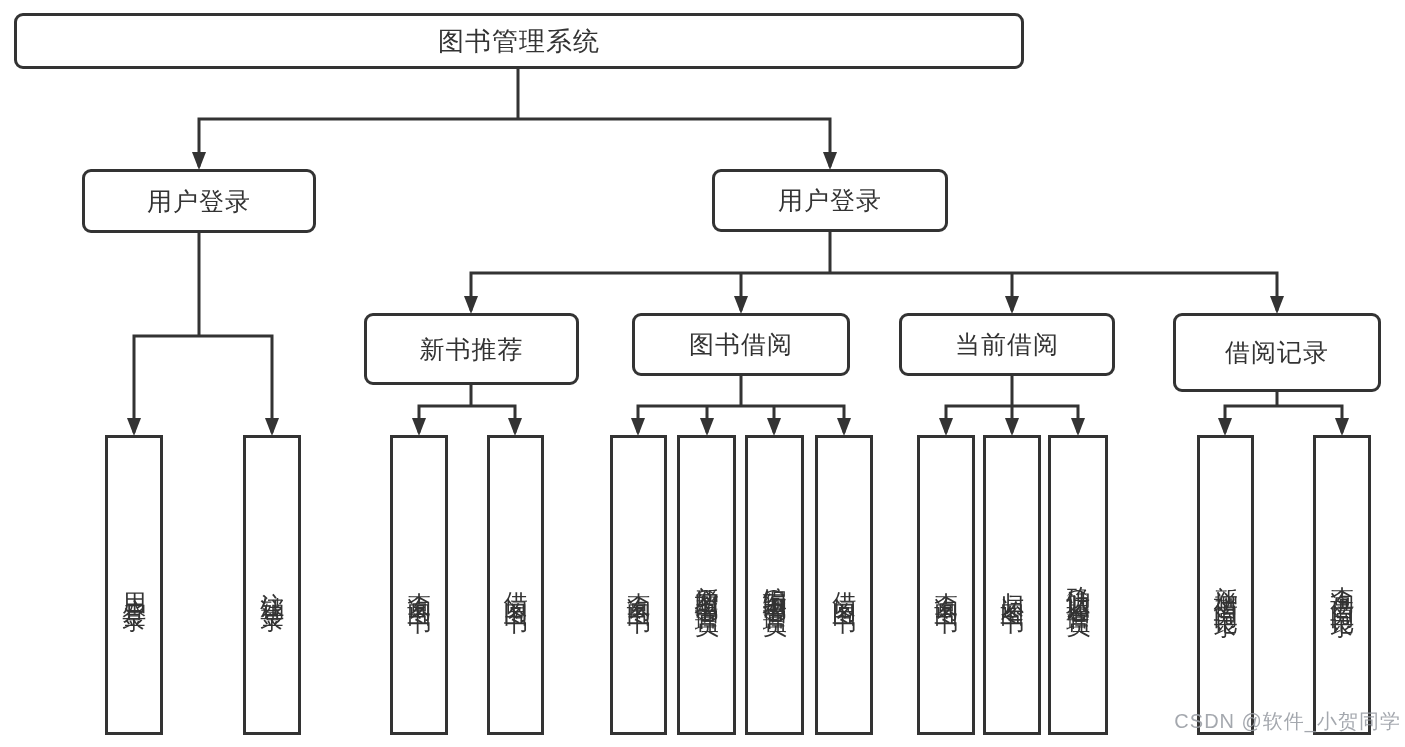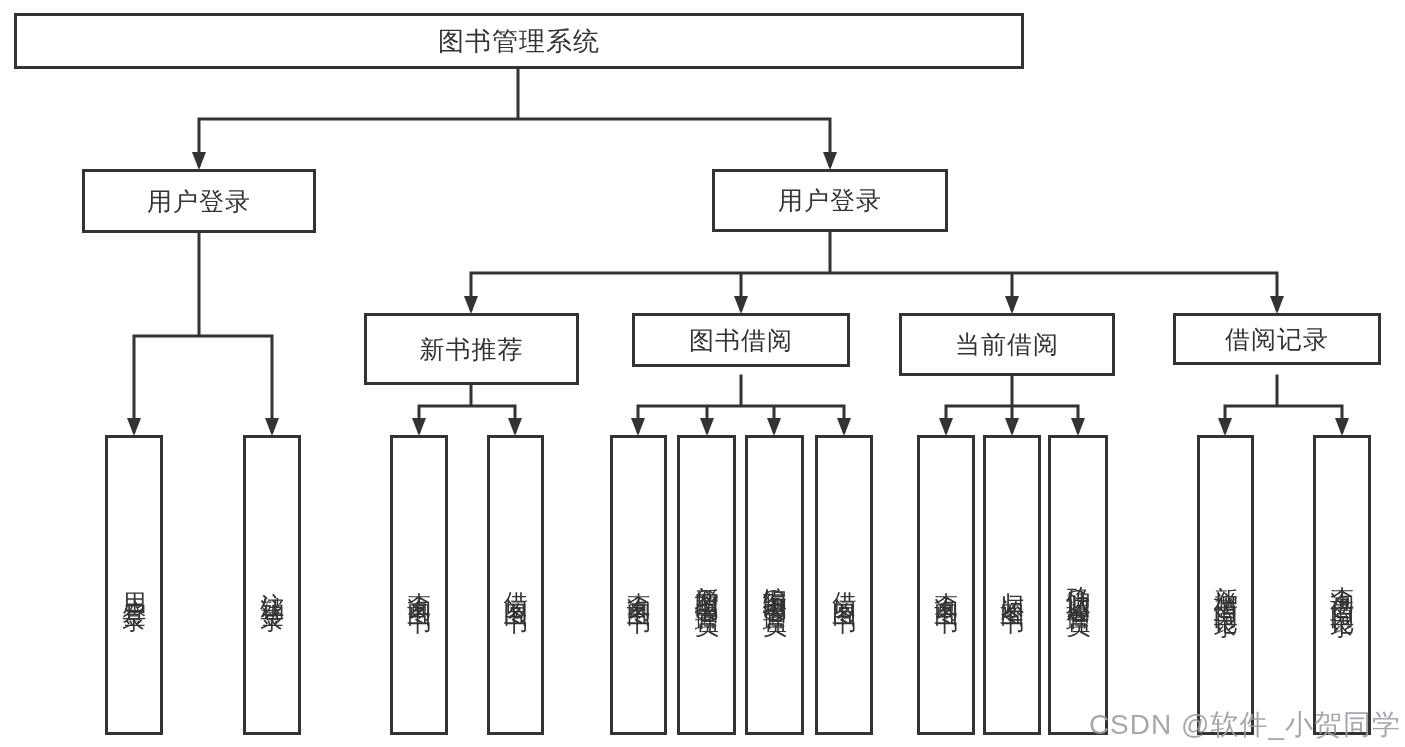--- a/index.html
+++ b/index.html
@@ -33,35 +33,35 @@
   .node {
     position: absolute;
     border: 3px solid var(--color-line);
     background: var(--color-background);
     color: var(--color-text);
     display: flex;
     align-items: center;
     justify-content: center;
     text-align: center;
   }
-  .hbox { font-size: 25px; letter-spacing: 1px; }
+  .hbox { font-size: 25px; letter-spacing: 1px; border-radius: 9px; }
   .hbox.root { font-size: 26px; }
   .vbox span {
     writing-mode: vertical-rl;
     text-orientation: mixed;
     font-size: 24px;
     letter-spacing: 6px;
     line-height: 1.1;
   }
   .vbox.long span { letter-spacing: 4px; }
   .watermark {
     position: absolute;
     right: 4px;
-    bottom: 3px;
-    font-size: 28px;
+    bottom: 12px;
+    font-size: 20px;
     letter-spacing: 1px;
     color: var(--color-watermark);
     opacity: 0.9;
     white-space: nowrap;
     z-index: 10;
   }
 </style>
 </head>
 <body>
 
@@ -106,27 +106,27 @@
   <div class="node hbox" style="left:82px;top:169px;width:234px;height:64px">
     <span>用户登录</span>
   </div>
   <div class="node hbox" style="left:712px;top:169px;width:236px;height:63px">
     <span>用户登录</span>
   </div>
 
   <div class="node hbox" style="left:364px;top:313px;width:215px;height:72px">
     <span>新书推荐</span>
   </div>
-  <div class="node hbox" style="left:632px;top:313px;width:218px;height:54px">
+  <div class="node hbox" style="left:632px;top:313px;width:218px;height:63px">
     <span>图书借阅</span>
   </div>
   <div class="node hbox" style="left:899px;top:313px;width:216px;height:63px">
     <span>当前借阅</span>
   </div>
-  <div class="node hbox" style="left:1173px;top:313px;width:208px;height:52px">
+  <div class="node hbox" style="left:1173px;top:313px;width:208px;height:79px">
     <span>借阅记录</span>
   </div>
 
   <div class="node vbox" style="left:105px;top:435px;width:58px;height:300px">
     <span>用户登录</span>
   </div>
   <div class="node vbox" style="left:243px;top:435px;width:58px;height:300px">
     <span>注销登录</span>
   </div>
 

